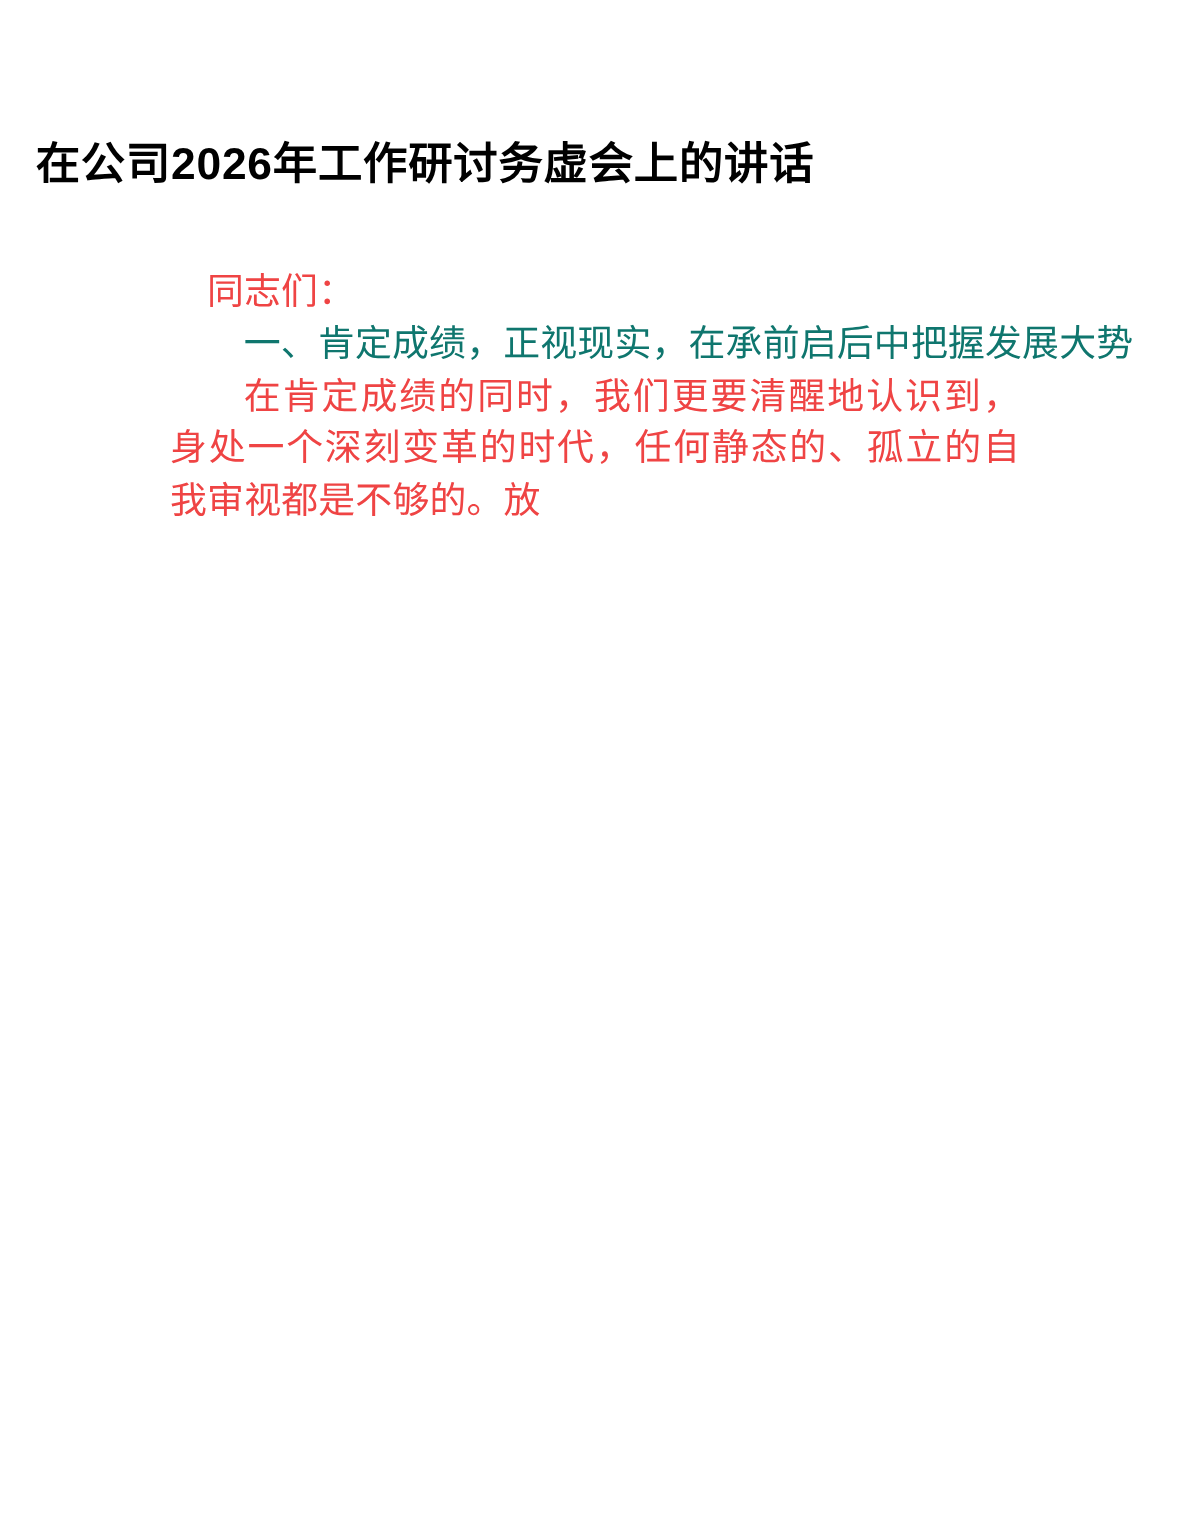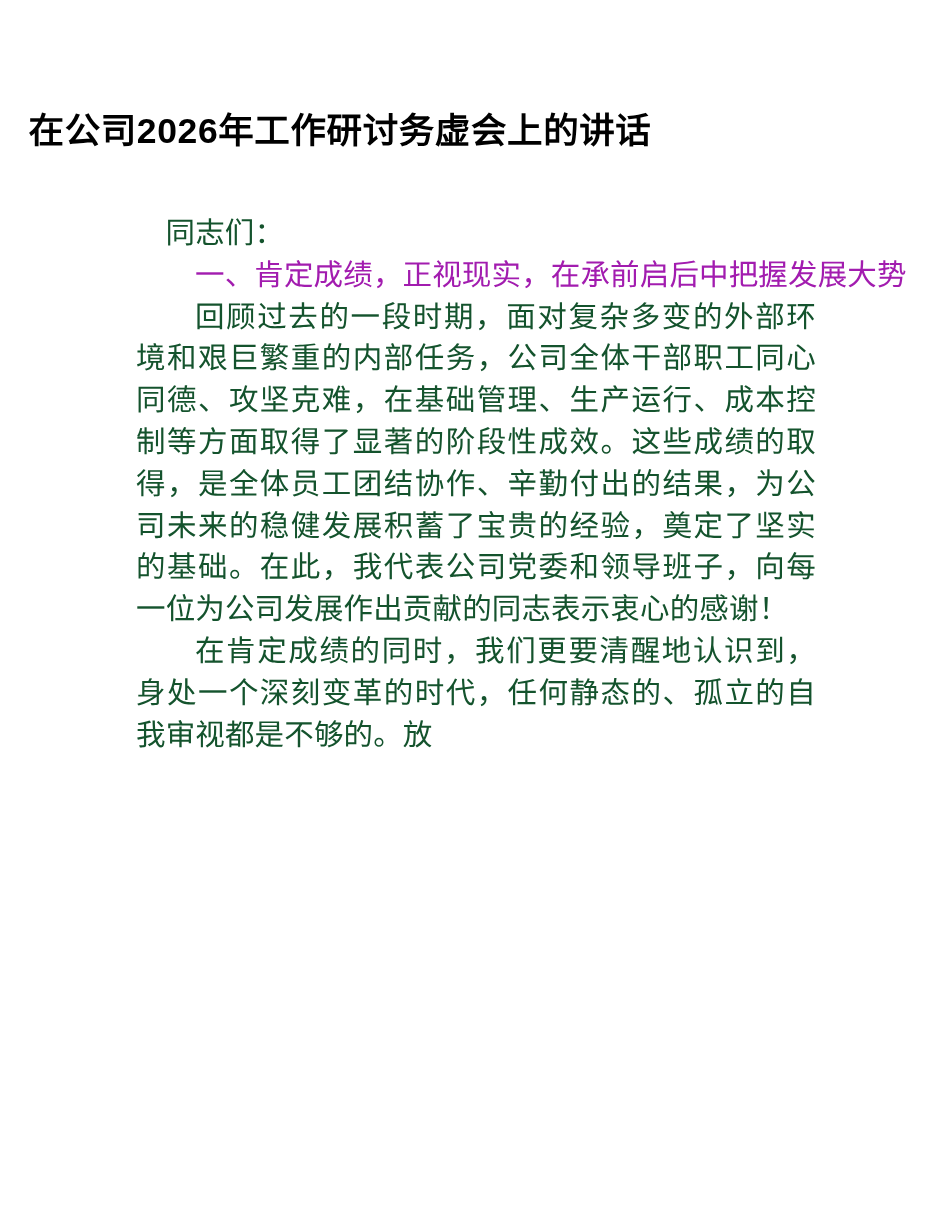--- a/index.html
+++ b/index.html
@@ -48,38 +48,38 @@
     width: 832px;
   }
 
   
   .para {
     margin: 0;
     padding: 0;
     font-family: "DejaVu Serif", "Liberation Serif", serif;
     font-size: 29.5px;
     line-height: 41.8px;
-    color: #14532d;
+    color: #ef4444;
     text-align: justify;
     text-justify: inter-ideograph;
     letter-spacing: 0.15px;
     word-break: break-all;
     font-weight: 400;
   }
 
   .indent-1 { text-indent: 29.5px; }
   .indent-2 { text-indent: 59px; }
 
   .heading {
     margin: 0;
     padding: 0;
     font-family: "DejaVu Serif", "Liberation Serif", serif;
     font-size: 29.5px;
     line-height: 41.8px;
-    color: #a21caf;
+    color: #0f766e;
     text-indent: 59px;
     letter-spacing: 0.15px;
     font-weight: 400;
     white-space: nowrap;
   }
 
   
   .content-flow {
     position: absolute;
     left: 0;
@@ -95,20 +95,19 @@
   <h1 class="doc-title">在公司2026年工作研讨务虚会上的讲话</h1>
 
   <div class="doc-body">
     <div class="content-flow">
 
       <p class="para indent-1">同志们：</p>
 
 
       <p class="heading">一、肯定成绩，正视现实，在承前启后中把握发展大势</p>
 
-      <p class="para indent-2">回顾过去的一段时期，面对复杂多变的外部环境和艰巨繁重的内部任务，公司全体干部职工同心同德、攻坚克难，在基础管理、生产运行、成本控制等方面取得了显著的阶段性成效。这些成绩的取得，是全体员工团结协作、辛勤付出的结果，为公司未来的稳健发展积蓄了宝贵的经验，奠定了坚实的基础。在此，我代表公司党委和领导班子，向每一位为公司发展作出贡献的同志表示衷心的感谢！</p>
 
       <p class="para indent-2">在肯定成绩的同时，我们更要清醒地认识到，身处一个深刻变革的时代，任何静态的、孤立的自我审视都是不够的。放</p>
 
     </div>
   </div>
 
 </div>
 
 </body></html>

